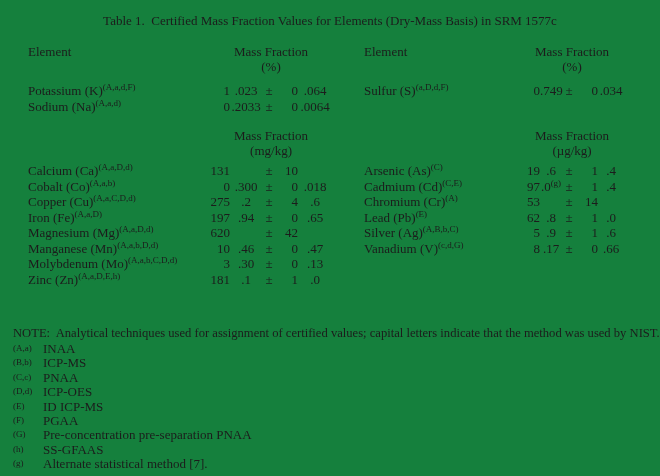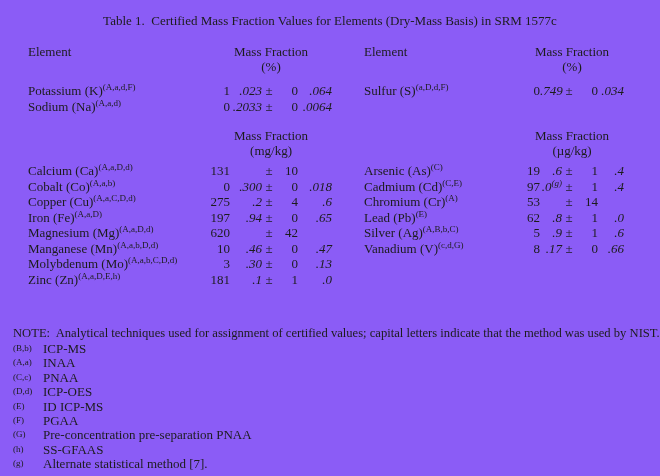--- a/index.html
+++ b/index.html
@@ -1,35 +1,35 @@
 <!DOCTYPE html>
 <html><head>
 <meta charset="utf-8">
 <style>
   html, body { margin:0; padding:0; background:#ffffff; }
   .page {
-    position:relative; width:660px; height:476px; background:#8b5cf6;
+    position:relative; width:660px; height:476px; background:#15803d;
     font-family:"Liberation Serif", serif; color:#1c1c1c; overflow:hidden;
   }
   .title {
     position:absolute; top:13px; left:0; width:660px; text-align:center;
     font-size:13px; white-space:pre;
   }
   table { position:absolute; border-collapse:collapse; table-layout:fixed; }
   td { padding:0; font-size:13px; line-height:15.5px; height:15.5px; white-space:nowrap; overflow:visible; }
   tr.hdr td { height:15px; line-height:15px; }
   tr.sp td { height:9px; line-height:9px; font-size:2px; }
   tr.sp2 td { height:5px; line-height:5px; font-size:2px; }
   .t-pct-left  { left:28px;  top:44px;  width:304px; }
   .t-pct-right { left:364px; top:44px;  width:260px; }
   .t-trace-left  { left:28px;  top:128px; width:304px; }
   .t-trace-right { left:364px; top:128px; width:260px; }
   td.name { text-align:left; }
   td.vi, td.ui { text-align:right; }
-  td.vf, td.uf { text-align:right;font-style:italic; }
+  td.vf, td.uf { text-align:center; }
   td.pm { text-align:center; }
   td.center { text-align:center; }
   sup.m { font-size:9px; line-height:0; }
   .note {
     position:absolute; left:13px; top:326px; font-size:12.6px; white-space:pre;
   }
   .footnotes { position:absolute; left:13px; top:342px; }
   .fn-row { display:flex; align-items:flex-start; height:14.4px; }
   .fn-marker { font-size:9px; width:30px; flex:none; padding-top:1px; }
   .fn-text { font-size:13px; line-height:14px; }
@@ -270,28 +270,28 @@
       <td class="ui">0</td>
       <td class="uf">.66</td>
     </tr>
   </tbody>
     </table>
 
   <div class="note">NOTE:  Analytical techniques used for assignment of certified values; capital letters indicate that the method was used by NIST.</div>
 
   <div class="footnotes">
     <div class="fn-row">
+      <span class="fn-marker">(A,a)</span>
+      <span class="fn-text">INAA</span>
+    </div>
+    <div class="fn-row">
       <span class="fn-marker">(B,b)</span>
       <span class="fn-text">ICP-MS</span>
     </div>
     <div class="fn-row">
-      <span class="fn-marker">(A,a)</span>
-      <span class="fn-text">INAA</span>
-    </div>
-    <div class="fn-row">
       <span class="fn-marker">(C,c)</span>
       <span class="fn-text">PNAA</span>
     </div>
     <div class="fn-row">
       <span class="fn-marker">(D,d)</span>
       <span class="fn-text">ICP-OES</span>
     </div>
     <div class="fn-row">
       <span class="fn-marker">(E)</span>
       <span class="fn-text">ID ICP-MS</span>

